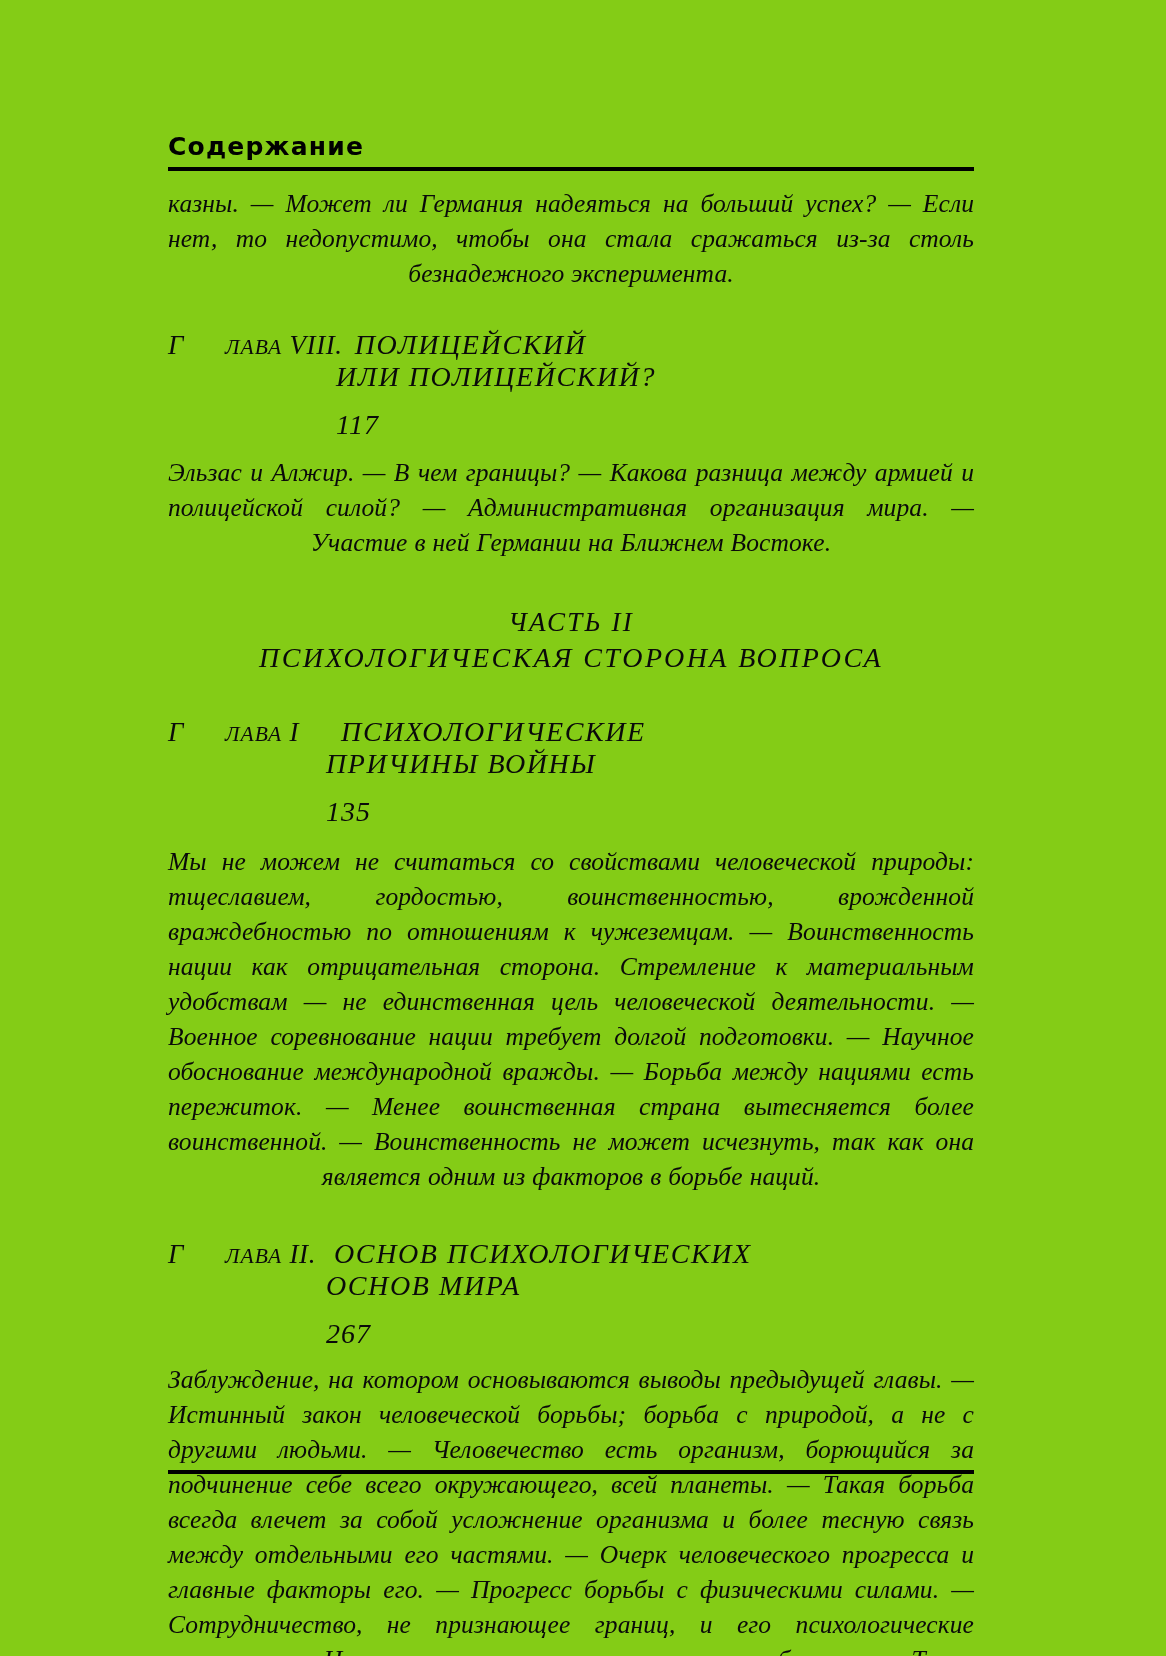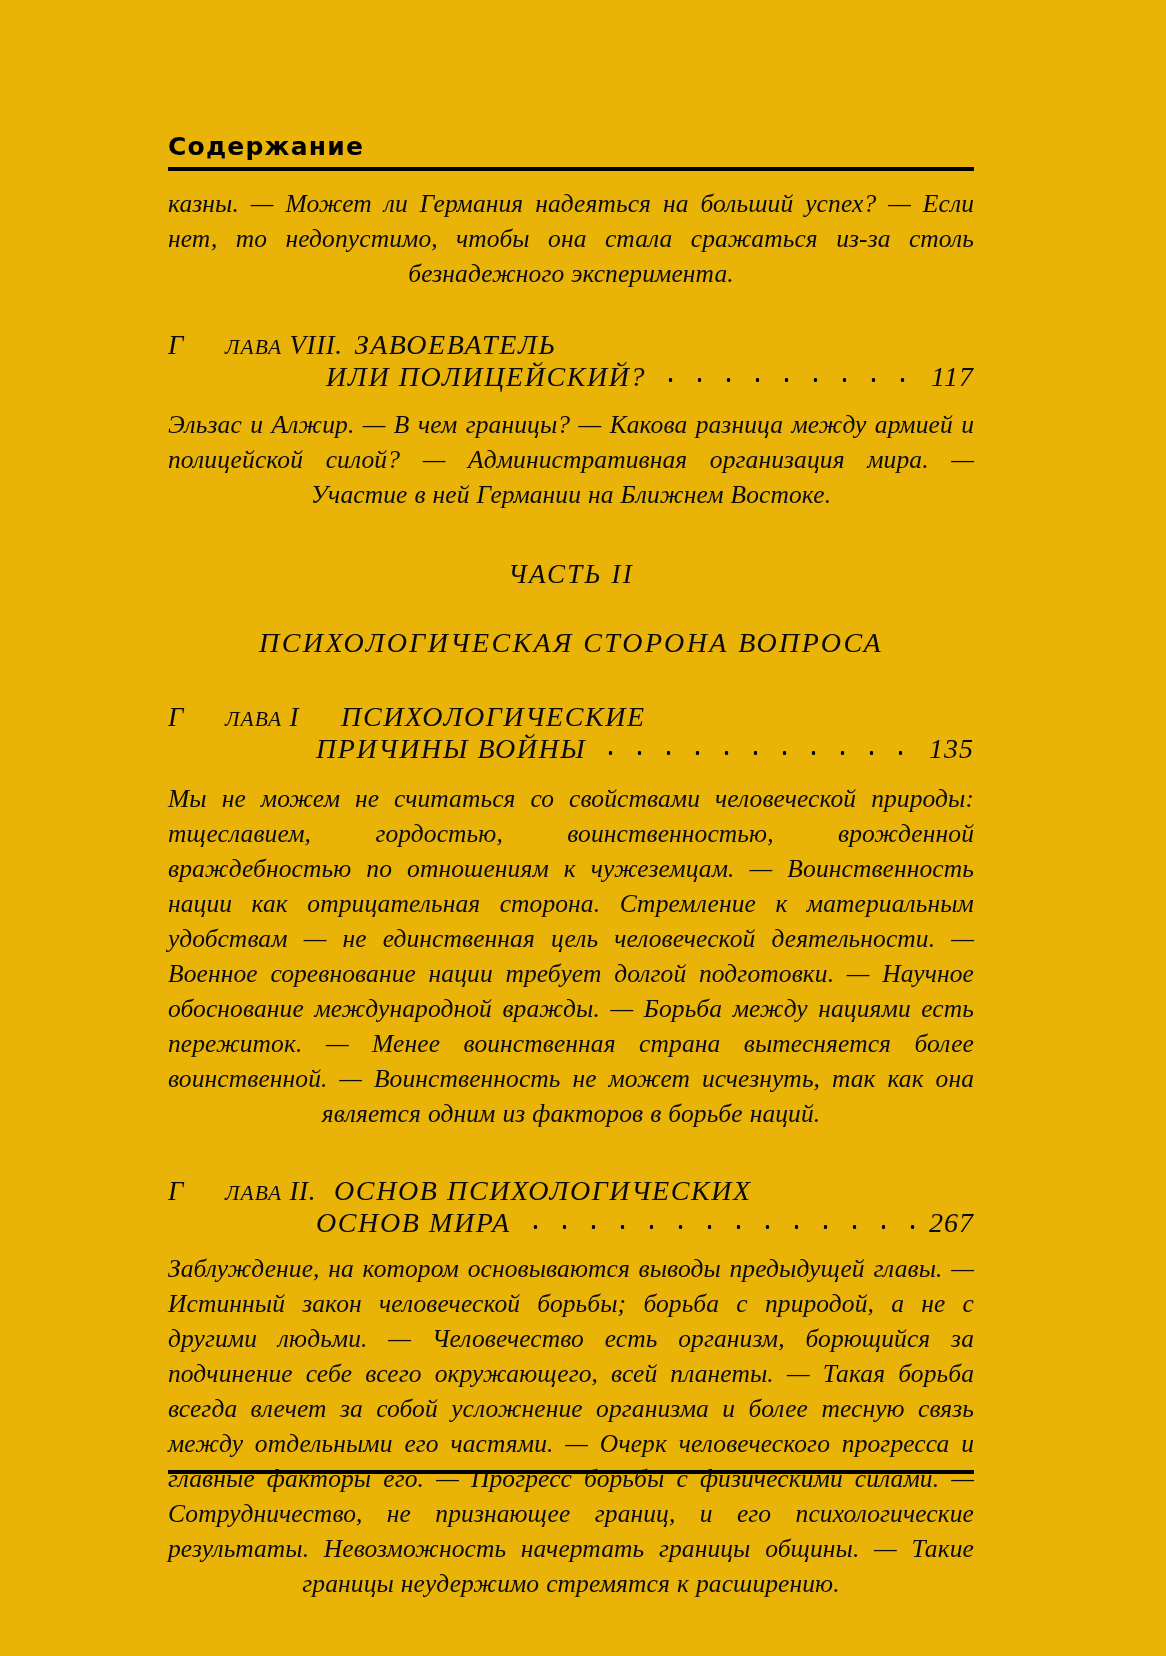--- a/index.html
+++ b/index.html
@@ -15,21 +15,21 @@
     font-family: "Liberation Serif", "DejaVu Serif", serif;
     color: #0a0a0a;
     overflow: hidden;
   }
 
   .page {
     position: absolute;
     left: 0; top: 0;
     width: 1166px;
     height: 1656px;
-    background: #eab308;
+    background: #84cc16;
   }
 
   
   .runhead-wrap {
     position: absolute;
     left: 168px;
     top: 133px;
     width: 806px;
   }
   .runhead {
@@ -78,21 +78,20 @@
     letter-spacing: 2.2px;
     line-height: 1.25;
     display: block;
   }
   .part-title {
     font-size: 28px;
     letter-spacing: 2.4px;
     line-height: 1.3;
     display: block;
     white-space: nowrap;
-    margin-top: 33px;
   }
 
   
   .chapter {
     margin: 0;
   }
   .chap-line {
     display: flex;
     align-items: baseline;
     white-space: nowrap;
@@ -108,20 +107,21 @@
     letter-spacing: 1px;
     margin-left: 41px;
   }
   .chap-title {
     font-size: 28px;
     letter-spacing: 1.6px;
     flex: 0 0 auto;
   }
   .chap-line.second {
     align-items: baseline;
+    flex-direction: column;
   }
   .indent-1 { padding-left: 158px; }
   .indent-2 { padding-left: 148px; }
 
   .leaders {
     flex: 1 1 auto;
     position: relative;
     height: 1em;
     margin: 0 4px 0 10px;
     overflow: hidden;
@@ -173,21 +173,21 @@
 
   <div class="content">
 
     <p class="descr">казны. — Может ли Германия надеяться на больший успех? — Если нет, то недопустимо, чтобы она стала сражаться из-за столь безнадежного эксперимента.</p>
 
     <div class="sp-a"></div>
 
     <div class="chapter">
       <div class="chap-line">
         <span class="chap-label"><span class="sc-first">Г</span><span class="sc-rest">ЛАВА</span>&nbsp;<span class="sc-first">VIII.</span></span>
-        <span class="chap-title" style="margin-left:12px">ЗАВОЕВАТЕЛЬ</span>
+        <span class="chap-title" style="margin-left:12px">ПОЛИЦЕЙСКИЙ</span>
       </div>
       <div class="chap-line second indent-1">
         <span class="chap-title">ИЛИ ПОЛИЦЕЙСКИЙ?</span>
         <span class="leaders"></span>
         <span class="pageno">117</span>
       </div>
     </div>
 
     <div class="sp-c"></div>
 

